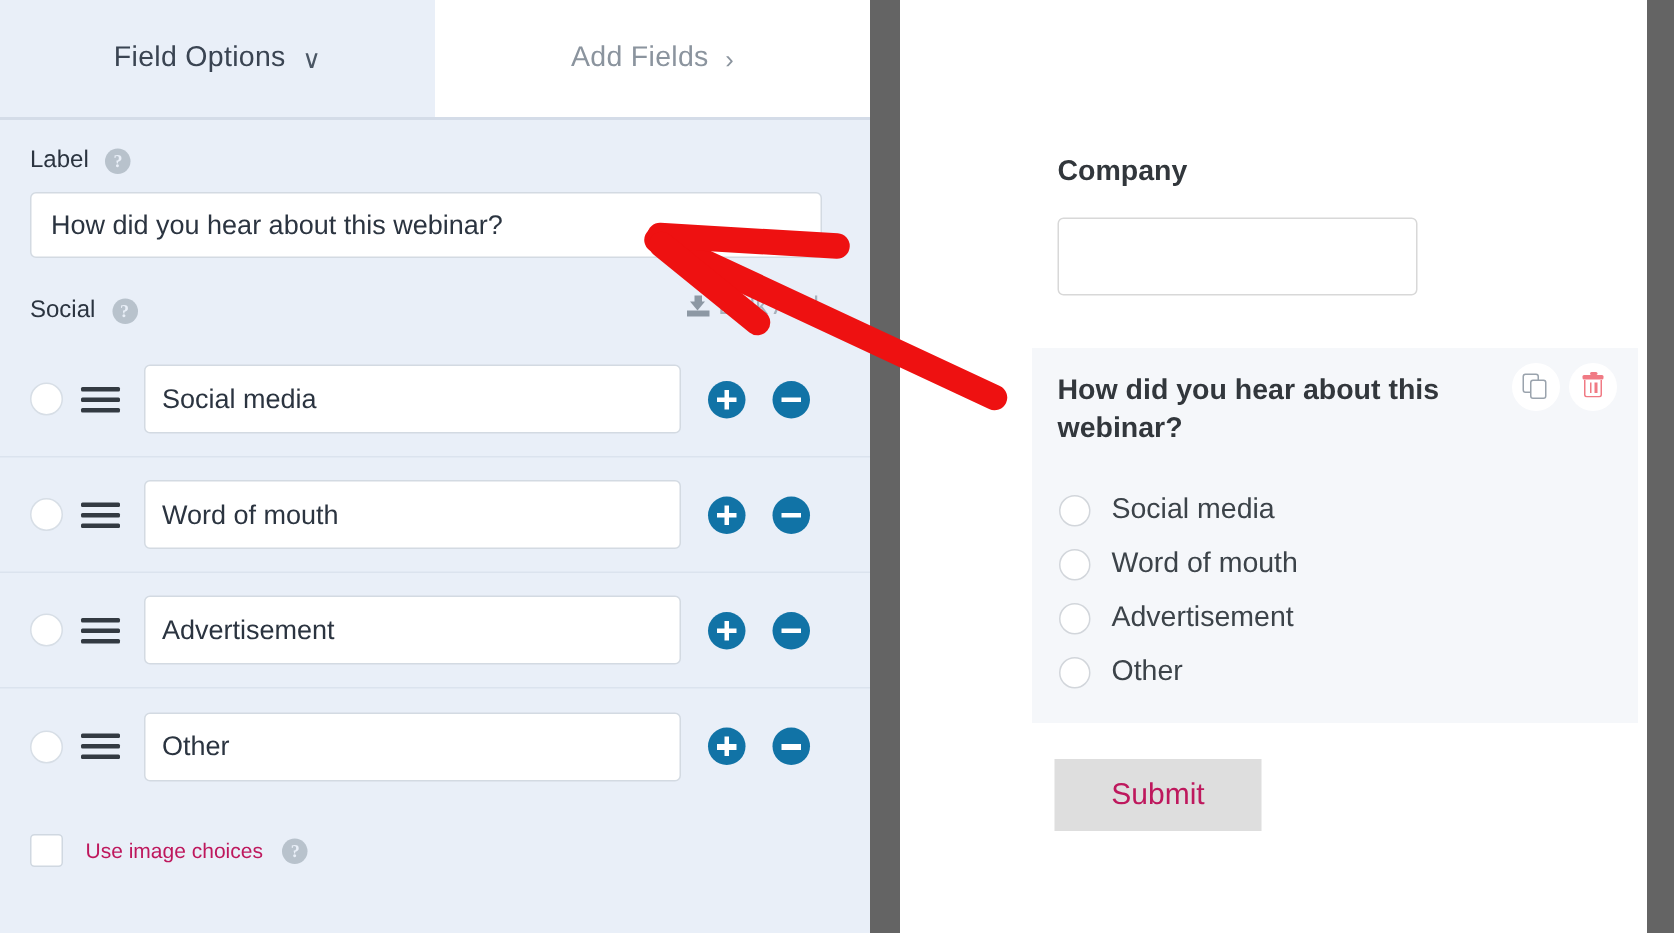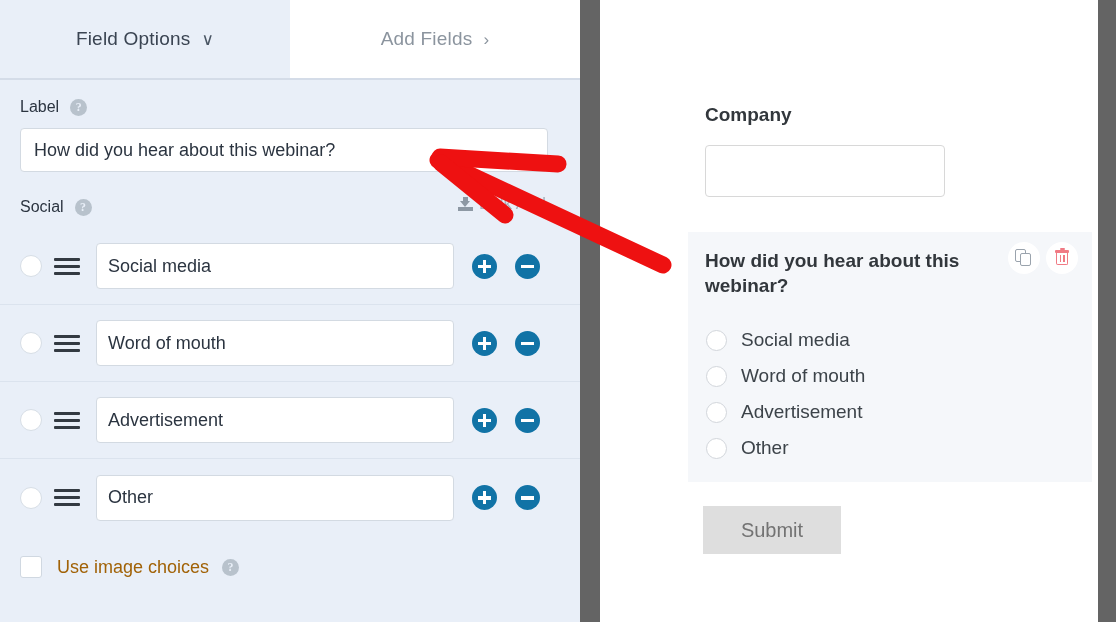--- a/index.html
+++ b/index.html
@@ -242,22 +242,22 @@
     padding: 20px 0 0 20px;
   }
   .checkbox-square {
     width: 22px; height: 22px;
     background: #ffffff;
     border: 1px solid #d0d8e1;
     border-radius: 3px;
     box-sizing: border-box;
   }
   .image-choices-label {
-    font-size: 18px;
-    color: #a16207;
+    font-size: 14px;
+    color: #be185d;
     margin-left: 15px;
   }
   .image-choices-row .help-icon { margin-left: 13px; }
 
   
   .gutter-left {
     position: absolute;
     left: 580px; top: 0;
     width: 20px; height: 622px;
     background: #646464;
@@ -401,21 +401,21 @@
 
   .pv-submit {
     position: absolute;
     left: 63px; top: 506px;
     width: 138px; height: 48px;
     background: #dedede;
     display: flex;
     align-items: center;
     justify-content: center;
     font-size: 20px;
-    color: #737373;
+    color: #be185d;
     border: none;
     font-family: "Liberation Sans", sans-serif;
     padding: 0;
   }
 
   
   .annotation {
     position: absolute;
     left: 0; top: 0;
     width: 1116px; height: 622px;

